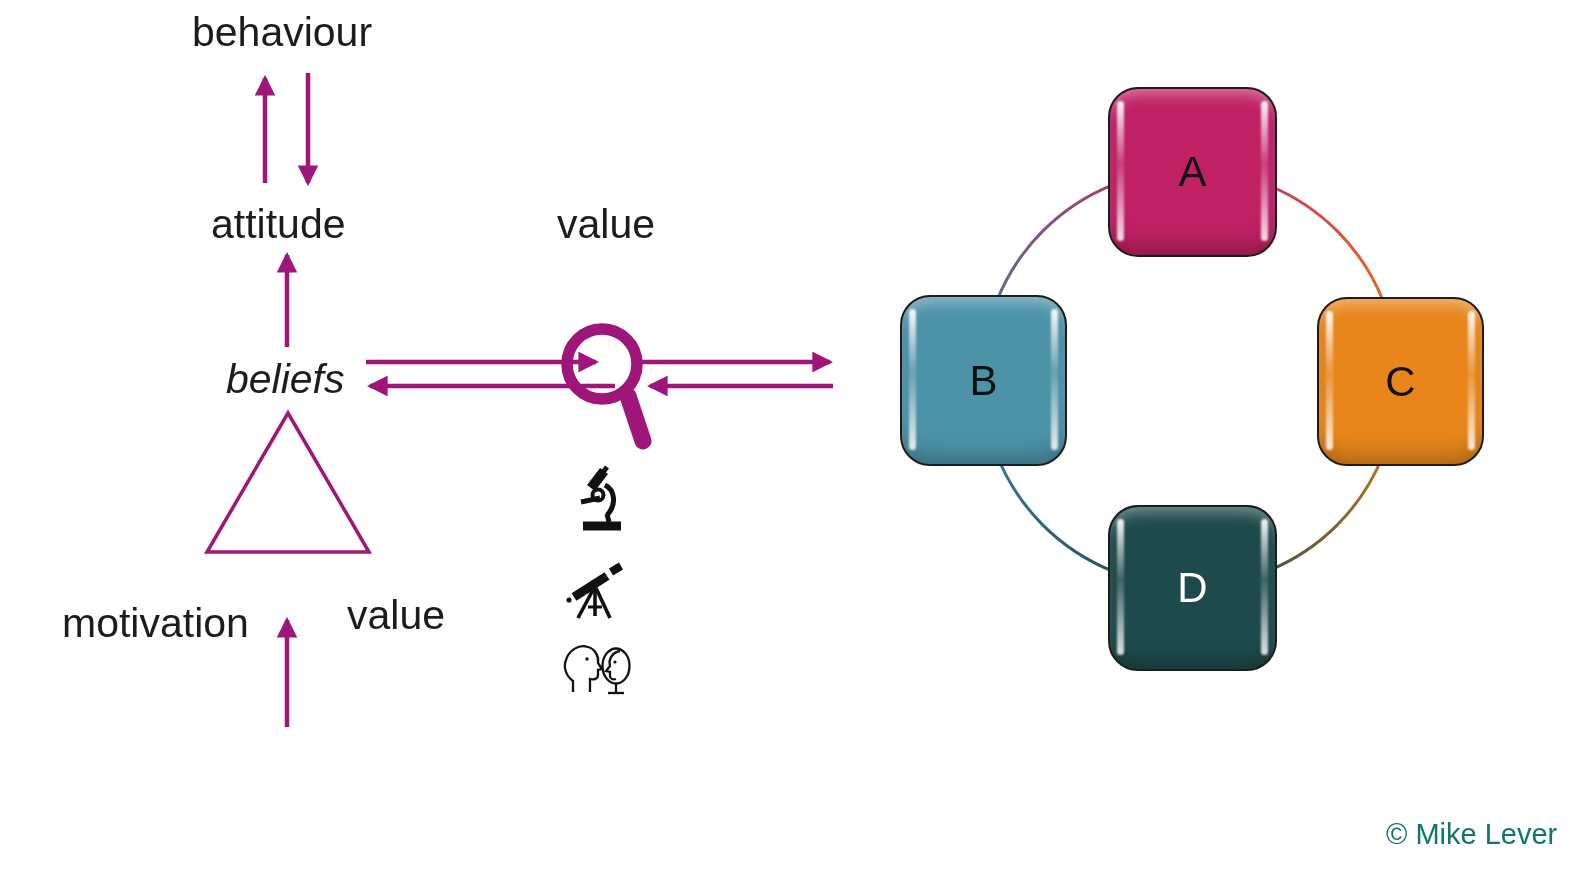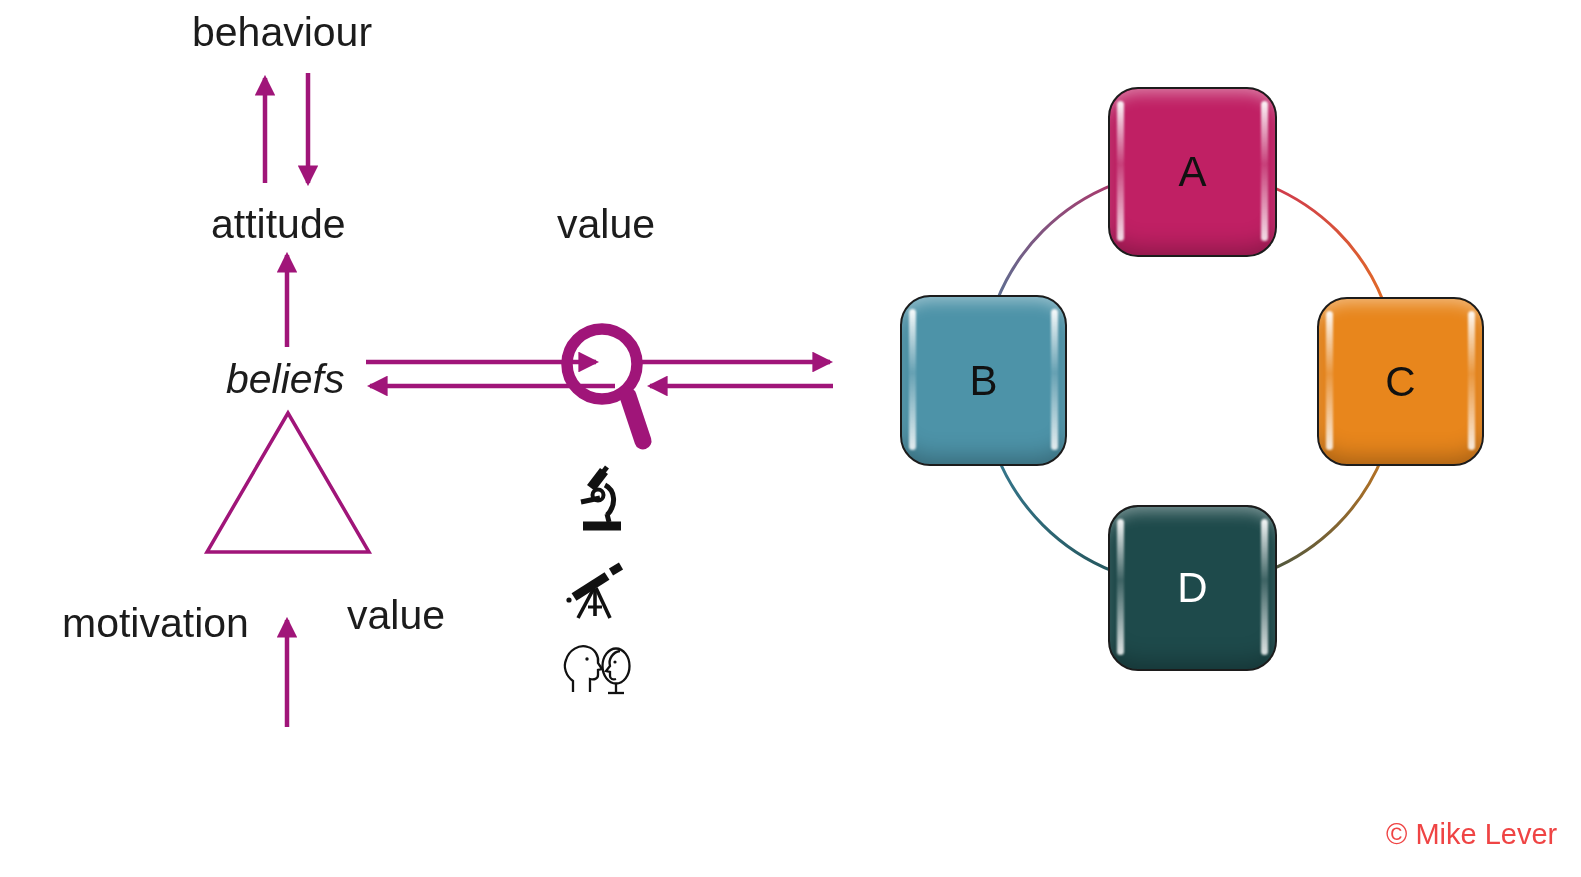--- a/index.html
+++ b/index.html
@@ -6,21 +6,21 @@
   .canvas{
     position:relative;width:1581px;height:877px;background:#ffffff;overflow:hidden;
     font-family:"Liberation Sans",sans-serif;color:#1a1a1a;
   }
   svg.overlay{position:absolute;left:0;top:0;z-index:1;}
   .label{
     position:absolute;z-index:2;font-size:41px;line-height:1.05;color:#1c1c1c;
     white-space:nowrap;letter-spacing:0px;
   }
   .copyright{
-    position:absolute;z-index:2;font-size:29px;color:#ef4444;white-space:nowrap;
+    position:absolute;z-index:2;font-size:29px;color:#0f766e;white-space:nowrap;
   }
   
   .node{
     position:absolute;z-index:3;border-radius:30px;border:2px solid #1c1c1c;
     display:flex;align-items:center;justify-content:center;
     box-shadow:inset 0 12px 16px -8px rgba(255,255,255,.45),
                inset 0 -18px 24px -12px rgba(0,0,0,.30);
   }
   .node::before,.node::after{
     content:"";position:absolute;top:12px;bottom:14px;width:7px;border-radius:8px;

